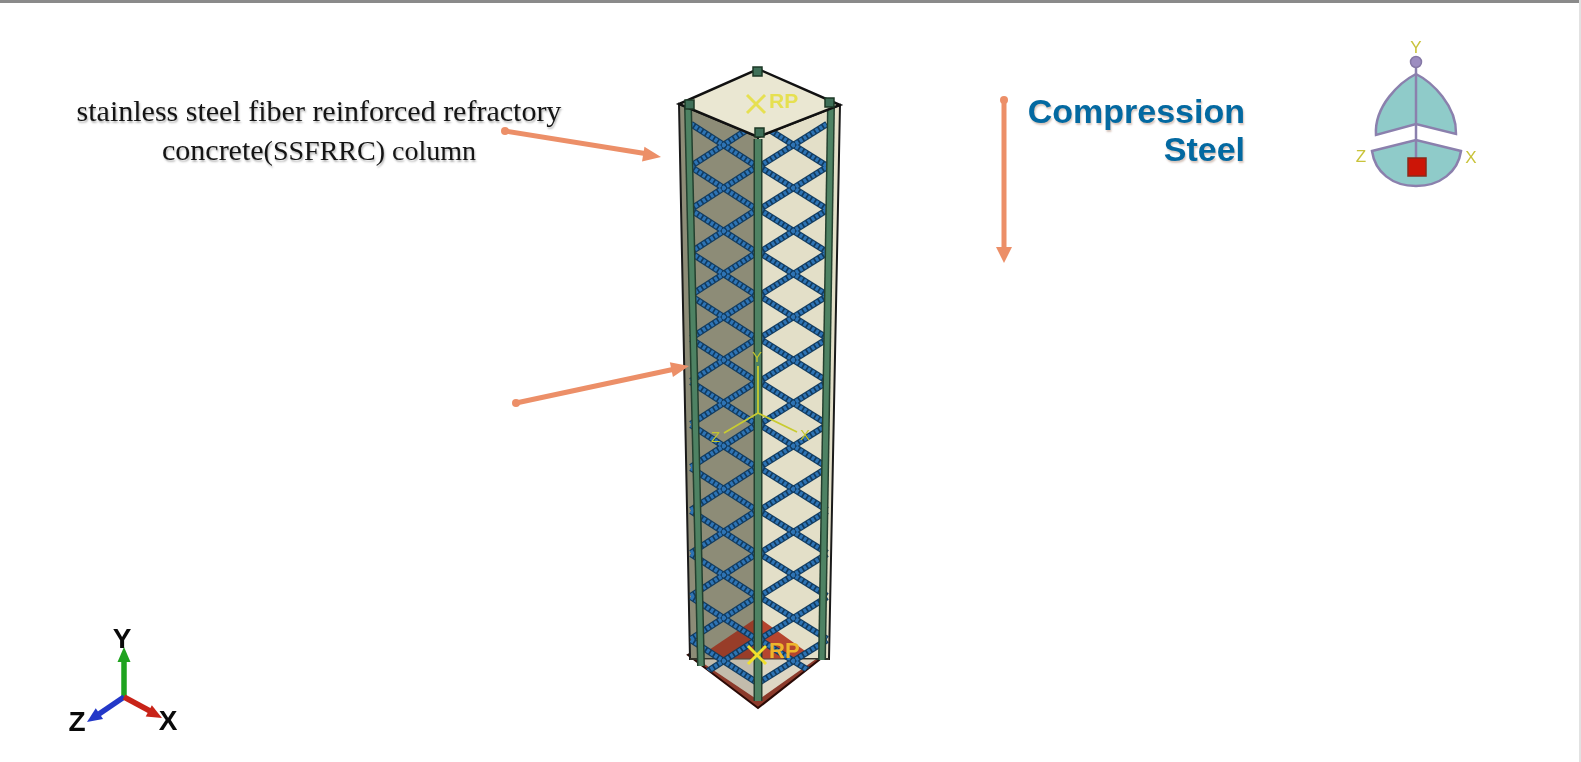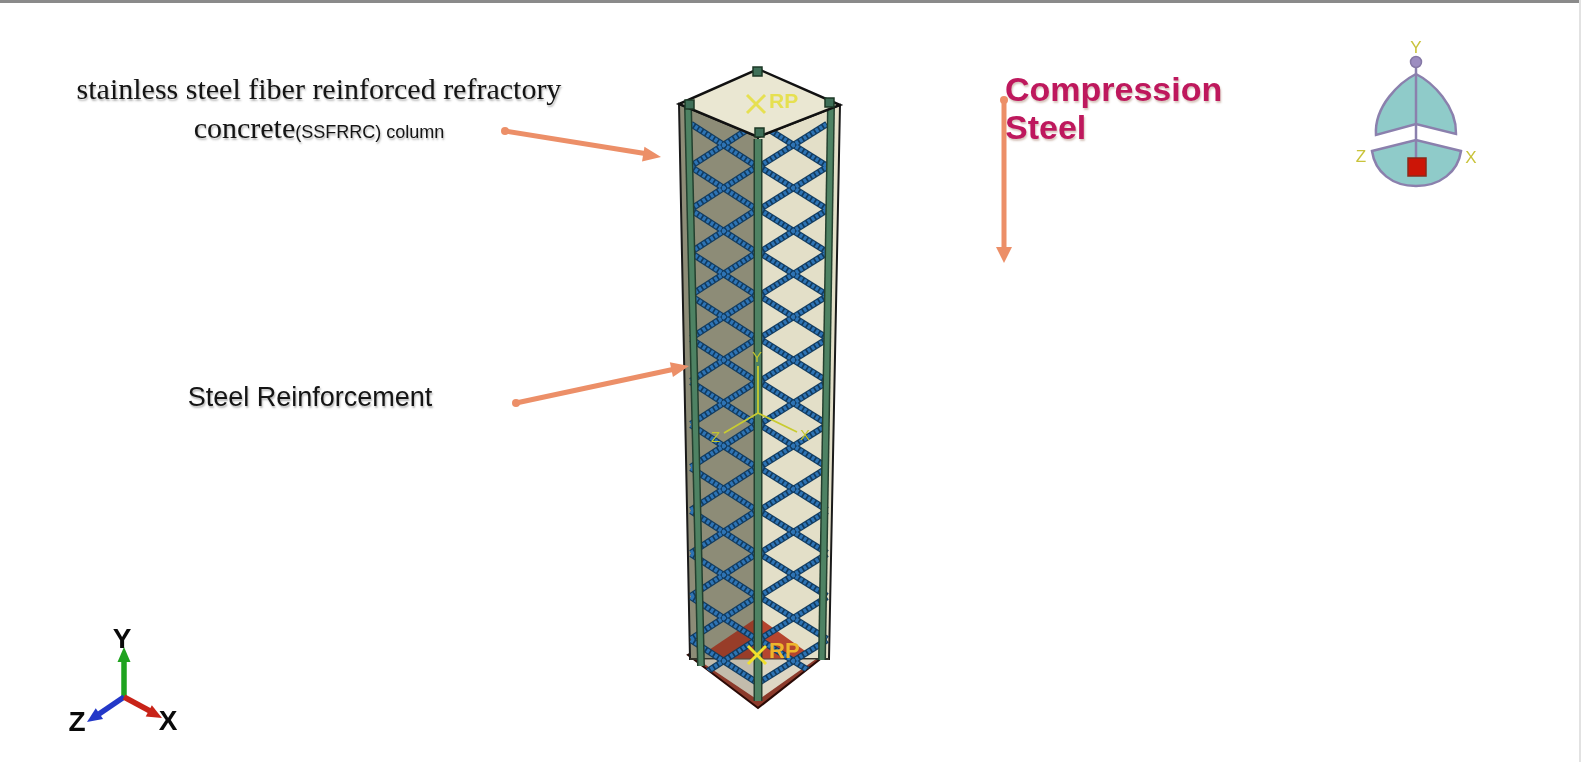--- a/index.html
+++ b/index.html
@@ -3,50 +3,49 @@
 <meta charset="utf-8">
 <style>
   html,body{margin:0;padding:0;background:#ffffff;}
   #stage{
     position:relative;width:1581px;height:762px;background:#ffffff;
     overflow:hidden;font-family:"Liberation Sans",sans-serif;
   }
   #topbar{position:absolute;left:0;top:0;width:100%;height:3px;background:#8a8a8a;}
   #rightedge{position:absolute;right:0;top:0;width:2px;height:100%;background:#e2e2e2;}
   #model-svg{position:absolute;left:0;top:0;}
-  .txt{position:absolute;color:#141414;}
+  .txt{position:absolute;color:#141414;margin-top:22px;}
   #title-label{
     left:38px;top:69px;width:562px;text-align:center;
     font-family:"Liberation Serif",serif;font-size:30px;line-height:39px;
     text-shadow:1px 2px 2px rgba(90,90,90,0.45);
   }
-  #title-label .sans{font-family:Liberation Sans, sans-serif;font-size:18px;}
+  #title-label .sans{font-family:Liberation Serif, serif;font-size:28px;}
   #steel-label{
     left:150px;top:382px;width:320px;text-align:center;
     font-size:27px;text-shadow:1px 2px 2px rgba(90,90,90,0.45);
   }
   #compression-label{
-    left:1005px;top:70px;width:240px;text-align:left;
-    font-size:34px;font-weight:bold;color:#be185d;line-height:38px;
+    left:1005px;top:70px;width:240px;text-align:right;
+    font-size:34px;font-weight:bold;color:#0369a1;line-height:38px;
     text-shadow:1px 2px 2px rgba(120,60,30,0.30);
   }
 </style>
 </head>
 <body>
 
 <div id="stage">
   <div id="topbar"></div>
   <div id="rightedge"></div>
 
   <div id="title-label" class="txt">
     <span>stainless steel fiber reinforced refractory</span><br>
     <span>concrete</span><span class="sans">(SSFRRC) column</span>
   </div>
 
-  <div id="steel-label" class="txt">Steel Reinforcement</div>
 
   <div id="compression-label" class="txt">
     <span>Compression</span><br>
     <span>Steel</span>
   </div>
 
   <svg id="model-svg" width="1581" height="762" viewBox="0 0 1581 762">
 
     <g>
       <polygon points="758,617 828,653 758,708 688,655" fill="#8C3A2B" stroke="#2A0A06" stroke-width="2"></polygon>

